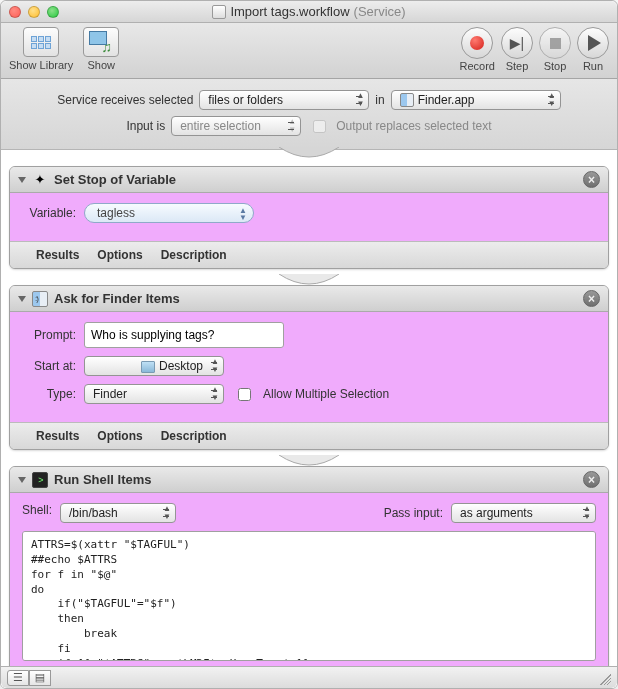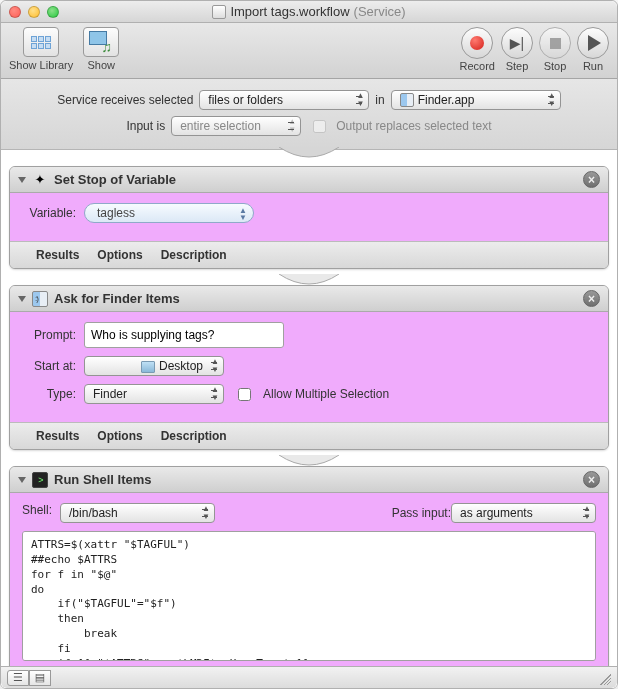--- a/index.html
+++ b/index.html
@@ -277,25 +277,25 @@
       <div class="disclose"></div>
       <div class="action-icon term"></div>
       <div class="action-title">Run Shell Items</div>
       <div class="close-round">×</div>
     </div>
     <div class="action-body">
       <div class="form-row" style="justify-content:space-between">
         <div style="display:flex;gap:8px">
           <span>Shell:</span>
           <span class="select-wrap">
-            <button class="select" style="width:155px;text-align:left"><span>/bin/bash</span></button>
+            <button class="select" style="width:116px;text-align:left"><span>/bin/bash</span></button>
             <span class="arrows">▲<br>▼</span>
           </span>
         </div>
-        <div style="display:flex;align-items:center;">
+        <div style="display:flex;align-items:center;gap:8px">
           <span>Pass input:</span>
           <span class="select-wrap">
             <button class="select" style="width:145px;text-align:left"><span>as arguments</span></button>
             <span class="arrows">▲<br>▼</span>
           </span>
         </div>
       </div>
       <textarea class="code-area" style="">ATTRS=$(xattr "$TAGFUL")
 ##echo $ATTRS
 for f in "$@"

